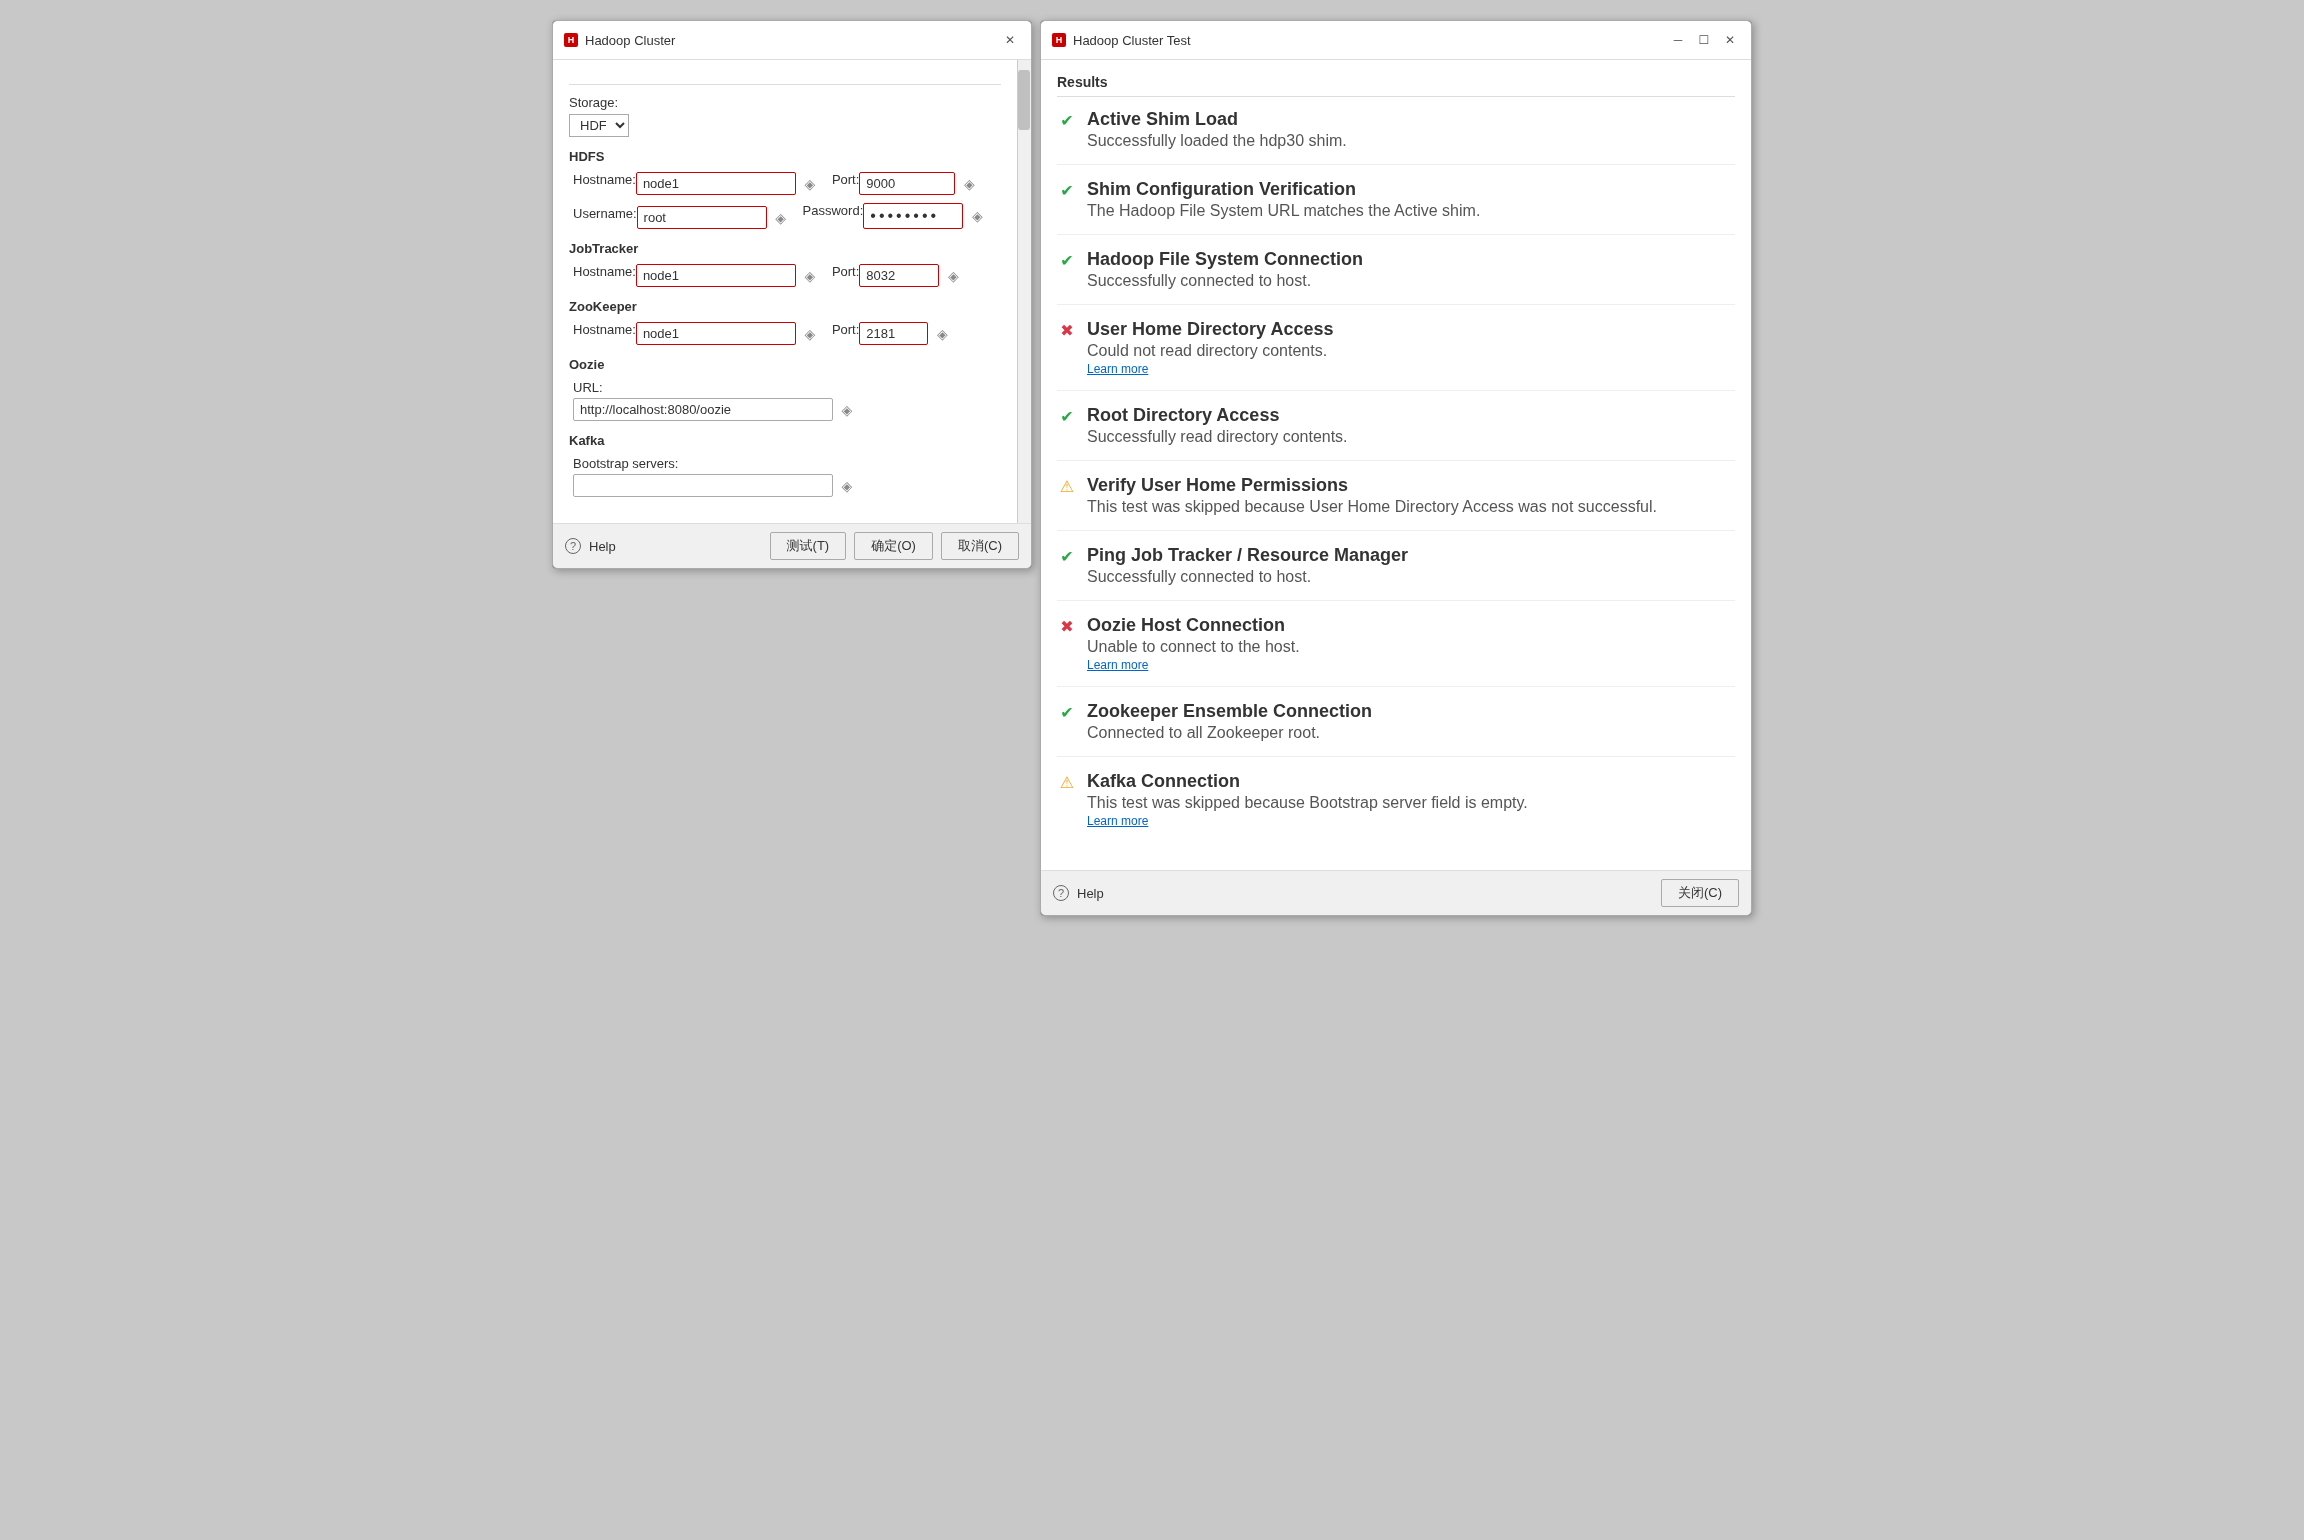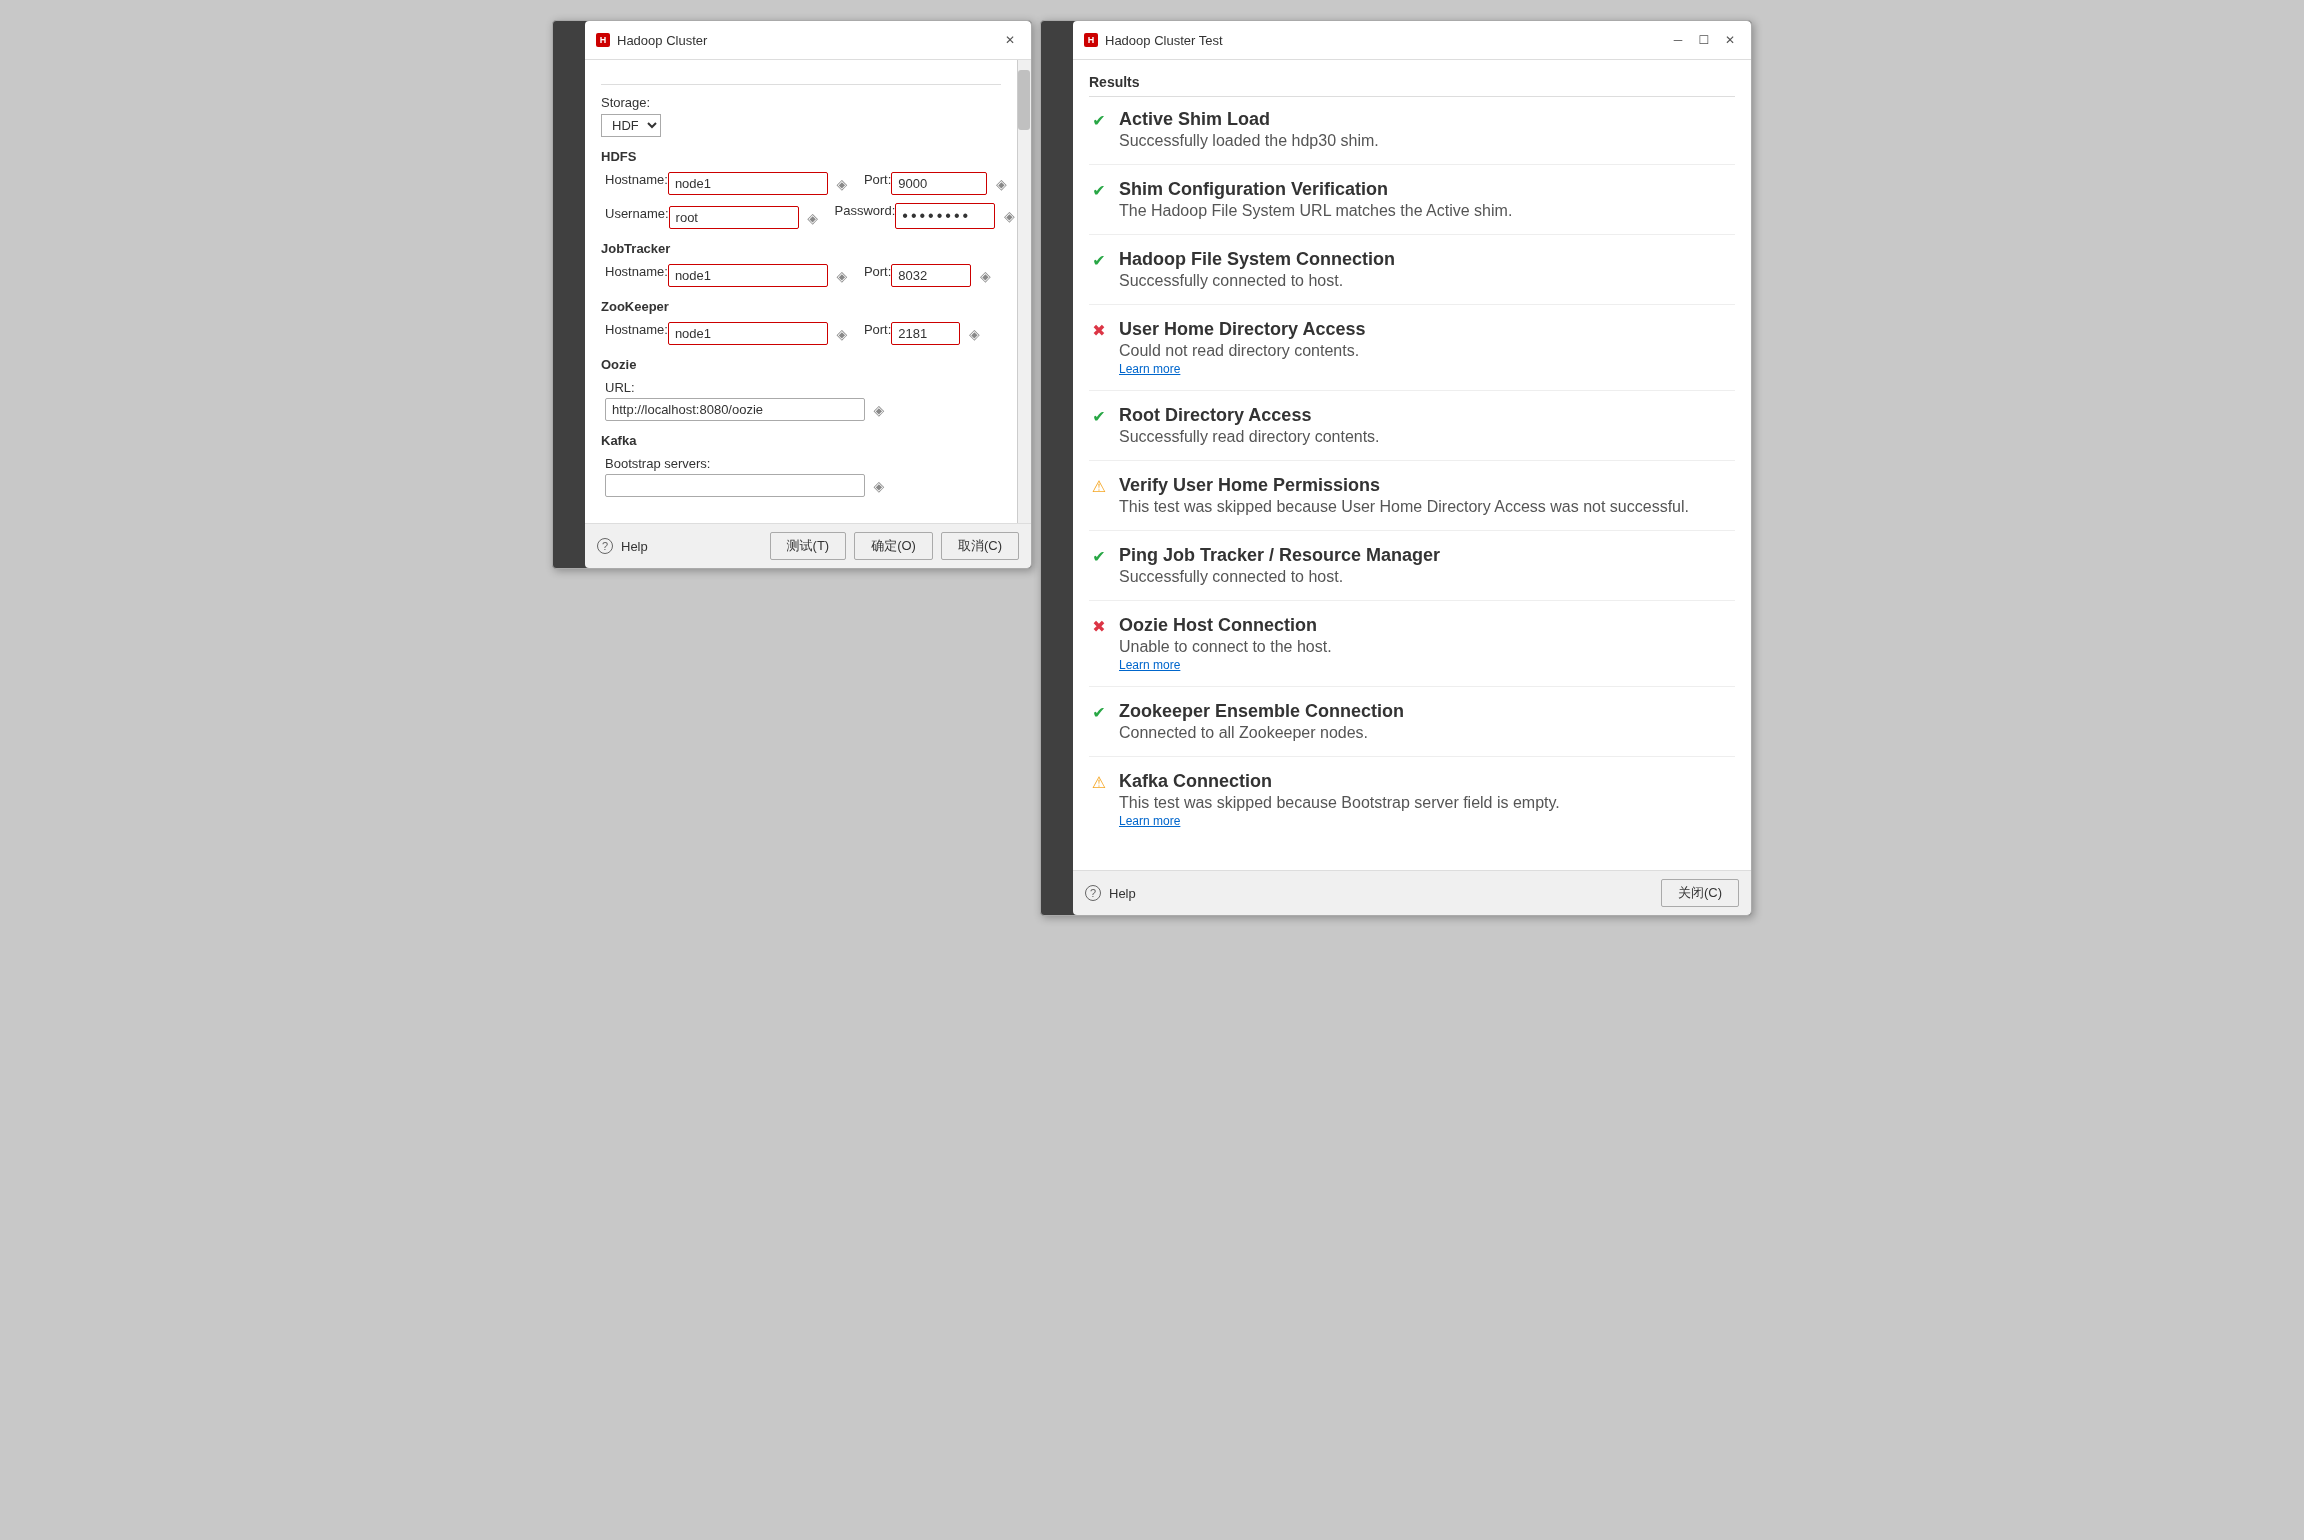--- a/index.html
+++ b/index.html
@@ -20,21 +20,20 @@
       width: 100%;
       max-width: 1200px;
     }
 
     
     .window {
       background: #404040;
       border: 1px solid #aaa;
       border-radius: 4px;
       box-shadow: 2px 2px 8px rgba(0,0,0,0.3);
-      padding-left: 32px;
     }
     .window-titlebar {
       display: flex;
       align-items: center;
       padding: 8px 10px;
       background: #fff;
       border-bottom: 1px solid #ddd;
       border-radius: 4px 4px 0 0;
     }
     .window-icon {
@@ -556,21 +555,21 @@
       <div class="result-text">
         <div class="result-title">Oozie Host Connection</div>
         <div class="result-desc">Unable to connect to the host.</div>
         <a class="result-link" href="#">Learn more</a>
       </div>
     </div>
           <div class="result-item">
       <span class="result-icon icon-check">✔</span>
       <div class="result-text">
         <div class="result-title">Zookeeper Ensemble Connection</div>
-        <div class="result-desc">Connected to all Zookeeper nodes.</div>
+        <div class="result-desc">Connected to all Zookeeper root.</div>
 
       </div>
     </div>
           <div class="result-item">
       <span class="result-icon icon-warn">⚠</span>
       <div class="result-text">
         <div class="result-title">Kafka Connection</div>
         <div class="result-desc">This test was skipped because Bootstrap server field is empty.</div>
         <a class="result-link" href="#">Learn more</a>
       </div>

